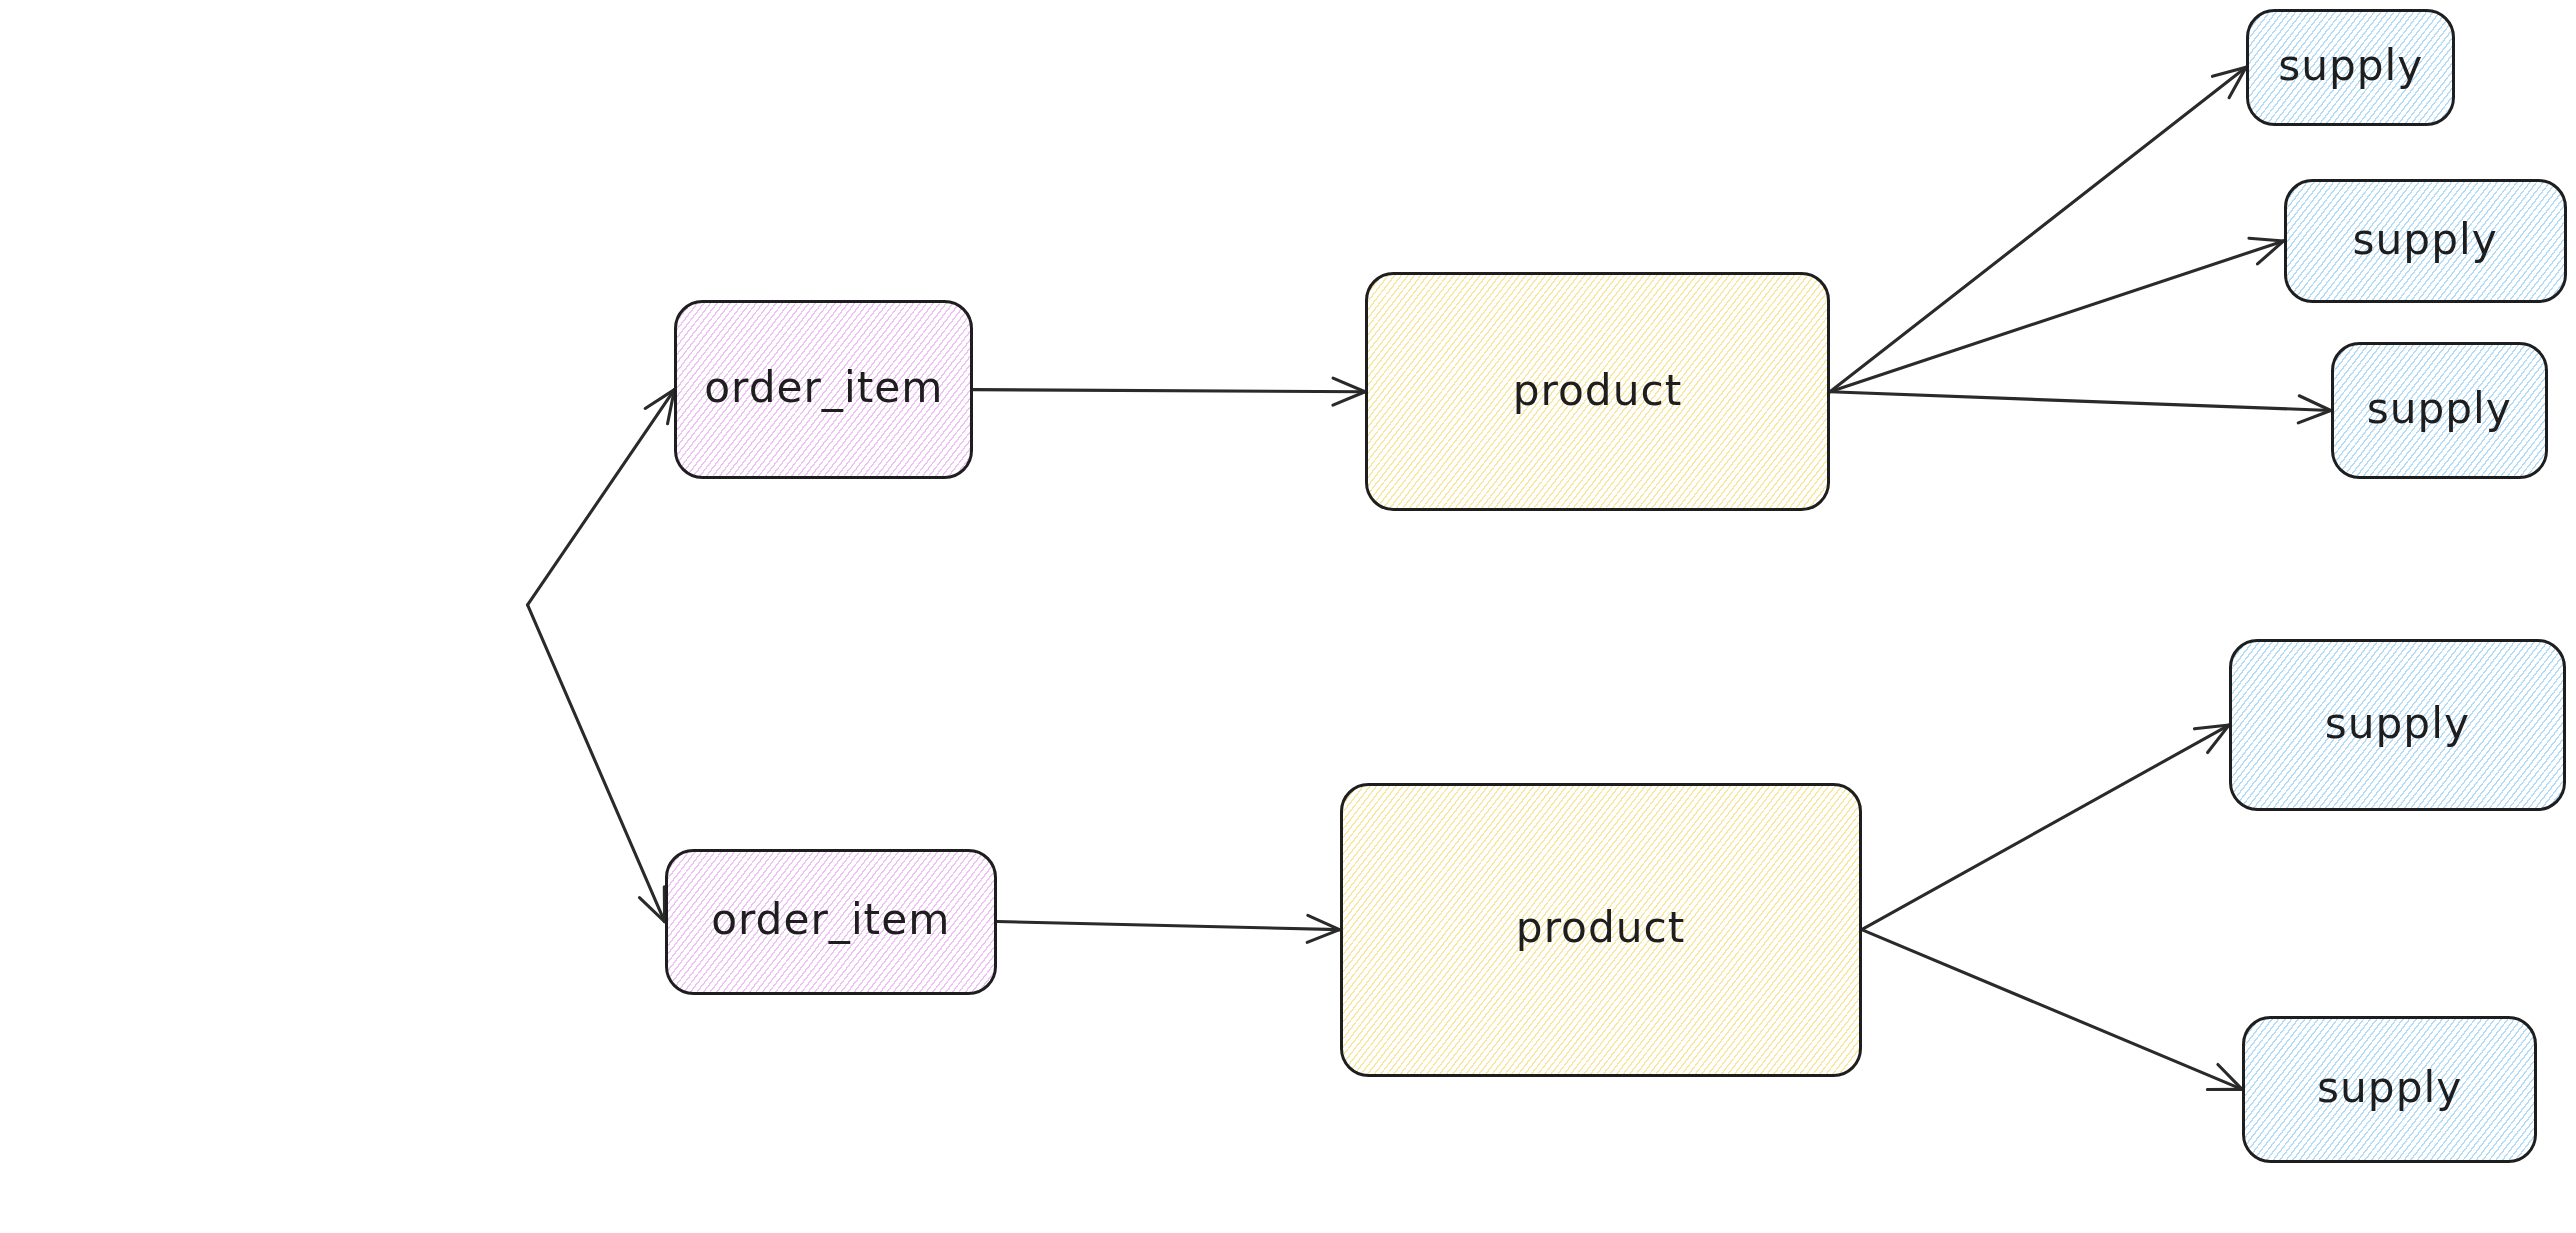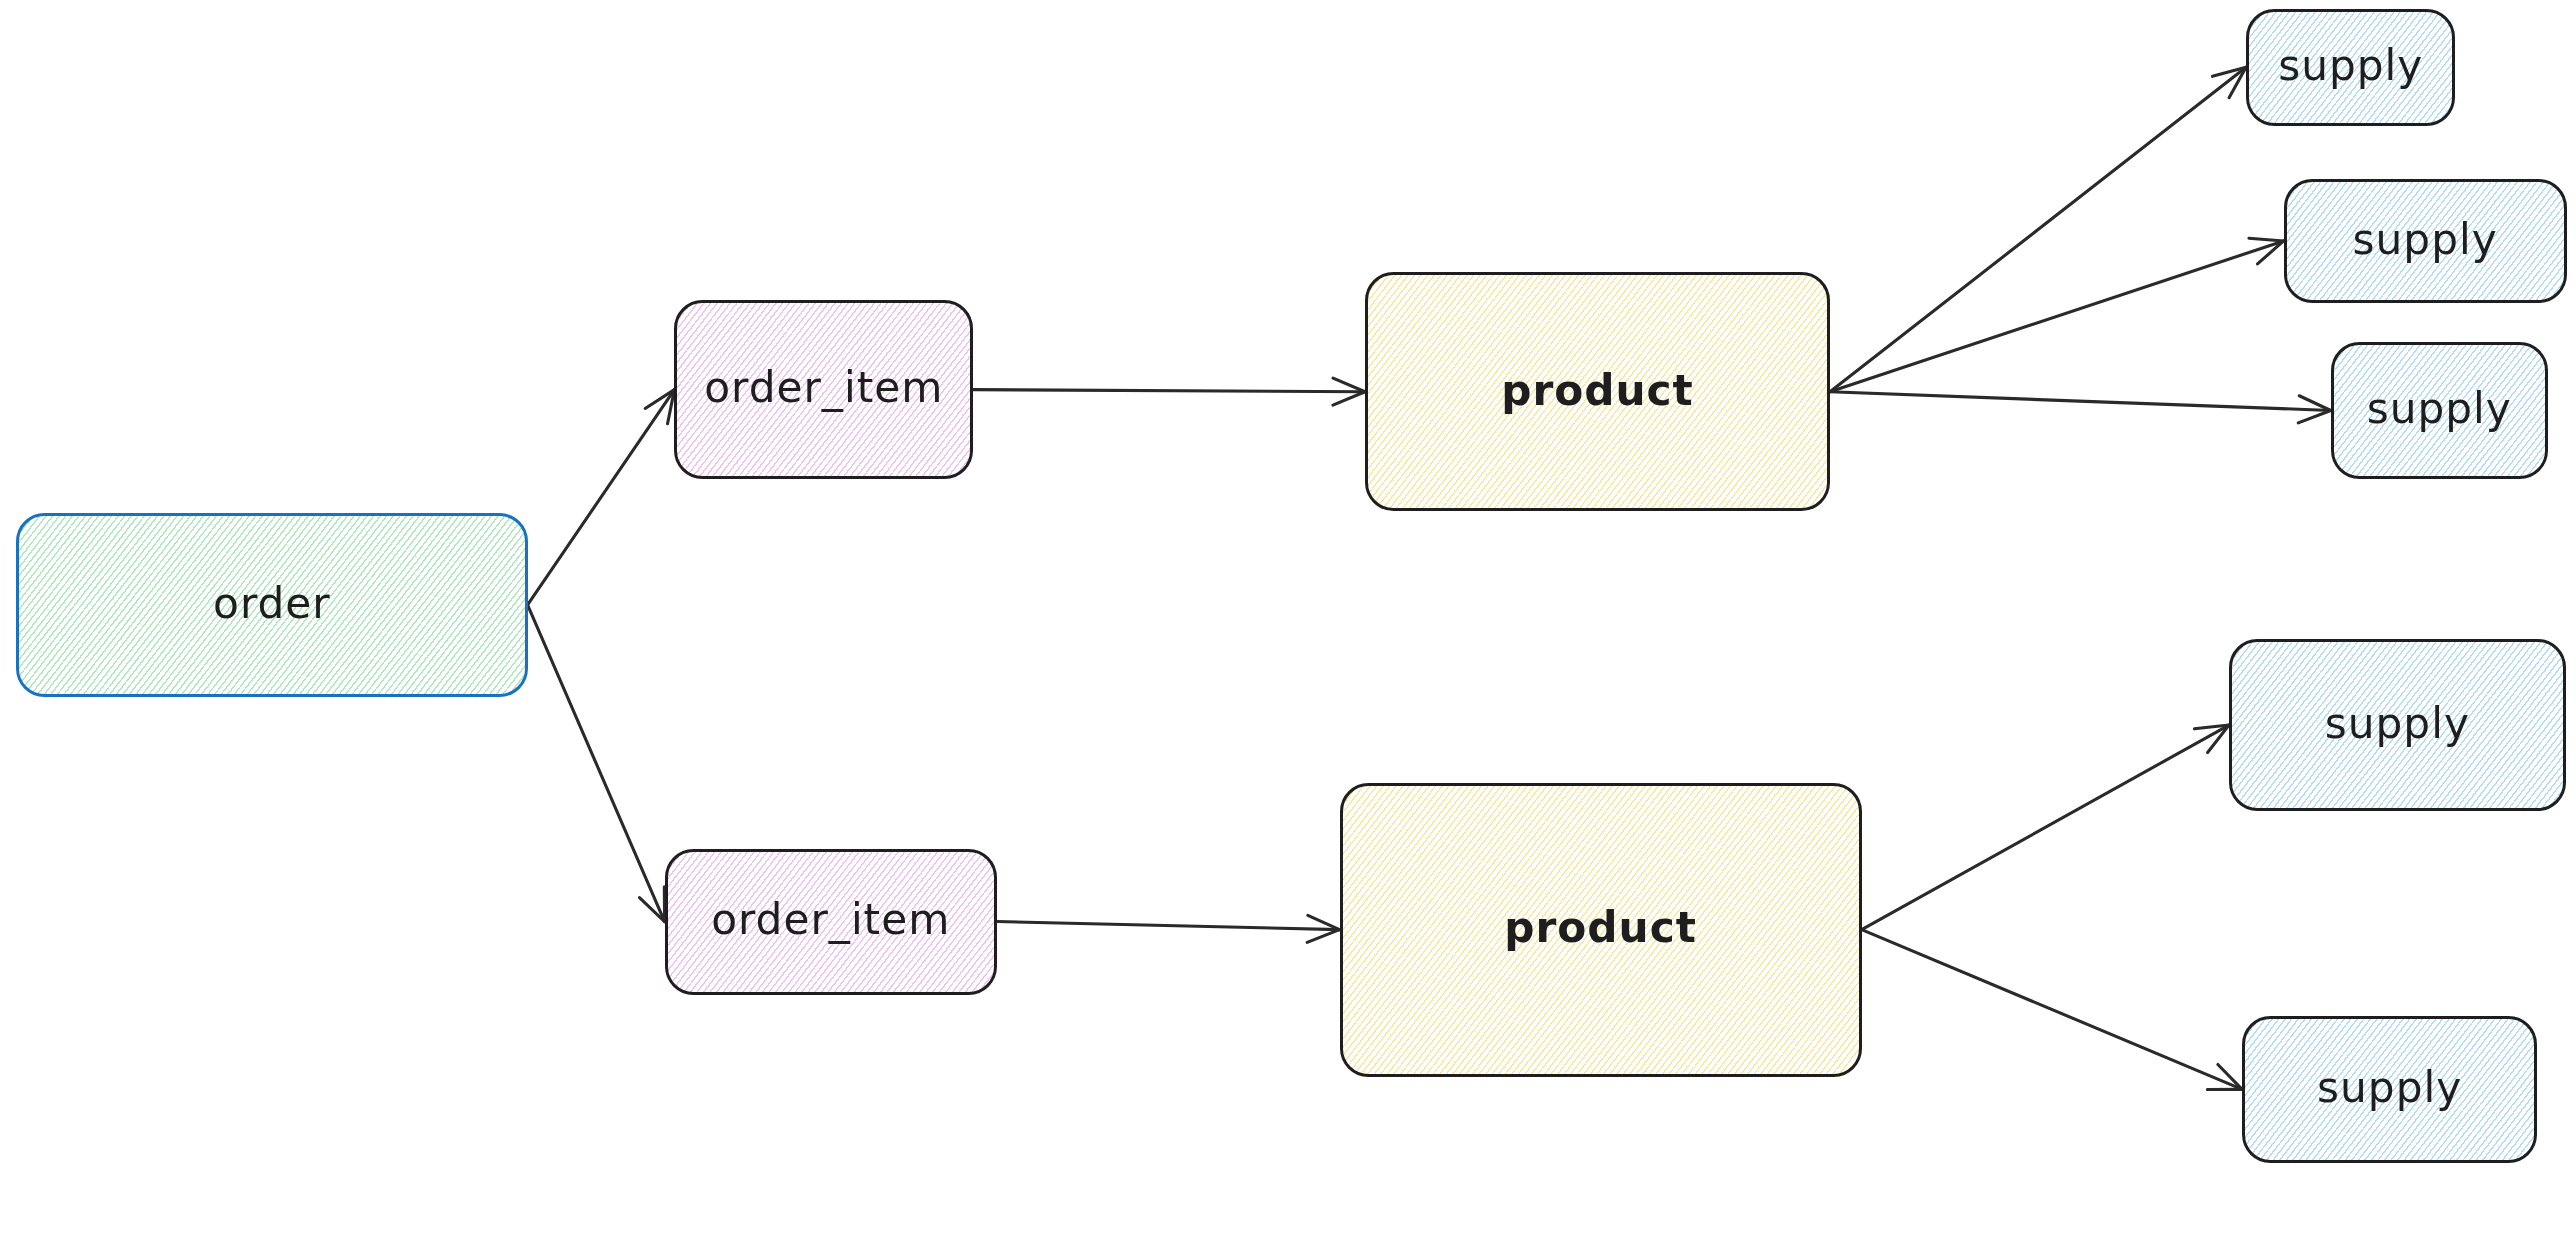--- a/index.html
+++ b/index.html
@@ -37,21 +37,21 @@
   .node .label{
     color:var(--label, #1e1e1e);
     font-size:calc(var(--u) * 86);
     line-height:1;
     letter-spacing:calc(var(--u) * 2);
     white-space:nowrap;
     transform:translateY(calc(var(--u) * -2));
   }
   .pal-green { --hc:var(--hatch-green);  border-color:var(--stroke-blue); }
   .pal-violet{ --hc:var(--hatch-violet); border-color:var(--stroke-dark); }
-  .pal-yellow{ --hc:var(--hatch-yellow); border-color:var(--stroke-dark);font-weight:bold; }
+  .pal-yellow{ --hc:var(--hatch-yellow); border-color:var(--stroke-dark); }
   .pal-blue  { --hc:var(--hatch-blue);   border-color:var(--stroke-dark); }
 </style>
 </head>
 <body>
 
 <div class="stage">
 
   <svg class="arrow-layer" xmlns="http://www.w3.org/2000/svg" viewBox="0 0 5000 2284.34375">
       <g>
         <line x1="1024" y1="1174.140625" x2="1309" y2="756.2265625" stroke="#2a2a2a" stroke-width="5.999999999999999" stroke-linecap="round"></line>
@@ -93,23 +93,20 @@
         <line x1="4326.5" y1="1407.375" x2="4284.969247458452" y2="1460.5863389545184" stroke="#2a2a2a" stroke-width="5.999999999999999" stroke-linecap="round"></line>
         <line x1="4326.5" y1="1407.375" x2="4259.393767956123" y2="1414.6553585676386" stroke="#2a2a2a" stroke-width="5.999999999999999" stroke-linecap="round"></line>
       </g>
       <g>
         <line x1="3613.5" y1="1804.390625" x2="4352" y2="2114.484375" stroke="#2a2a2a" stroke-width="5.999999999999999" stroke-linecap="round"></line>
         <line x1="4352" y1="2114.484375" x2="4284.500204204757" y2="2114.650409937698" stroke="#2a2a2a" stroke-width="5.999999999999999" stroke-linecap="round"></line>
         <line x1="4352" y1="2114.484375" x2="4304.853333216031" y2="2066.178663006889" stroke="#2a2a2a" stroke-width="5.999999999999999" stroke-linecap="round"></line>
       </g>
     </svg>
 
-  <div class="node pal-green" style="left:0.63%; top:43.57%; width:19.85%; height:15.66%;">
-    <span class="label">order</span>
-  </div>
 
   <div class="node pal-violet" style="left:26.18%; top:25.48%; width:11.60%; height:15.25%;">
     <span class="label">order_item</span>
   </div>
 
   <div class="node pal-violet" style="left:25.80%; top:72.10%; width:12.90%; height:12.41%;">
     <span class="label">order_item</span>
   </div>
 
   <div class="node pal-yellow" style="left:52.99%; top:23.14%; width:18.05%; height:20.30%;">

